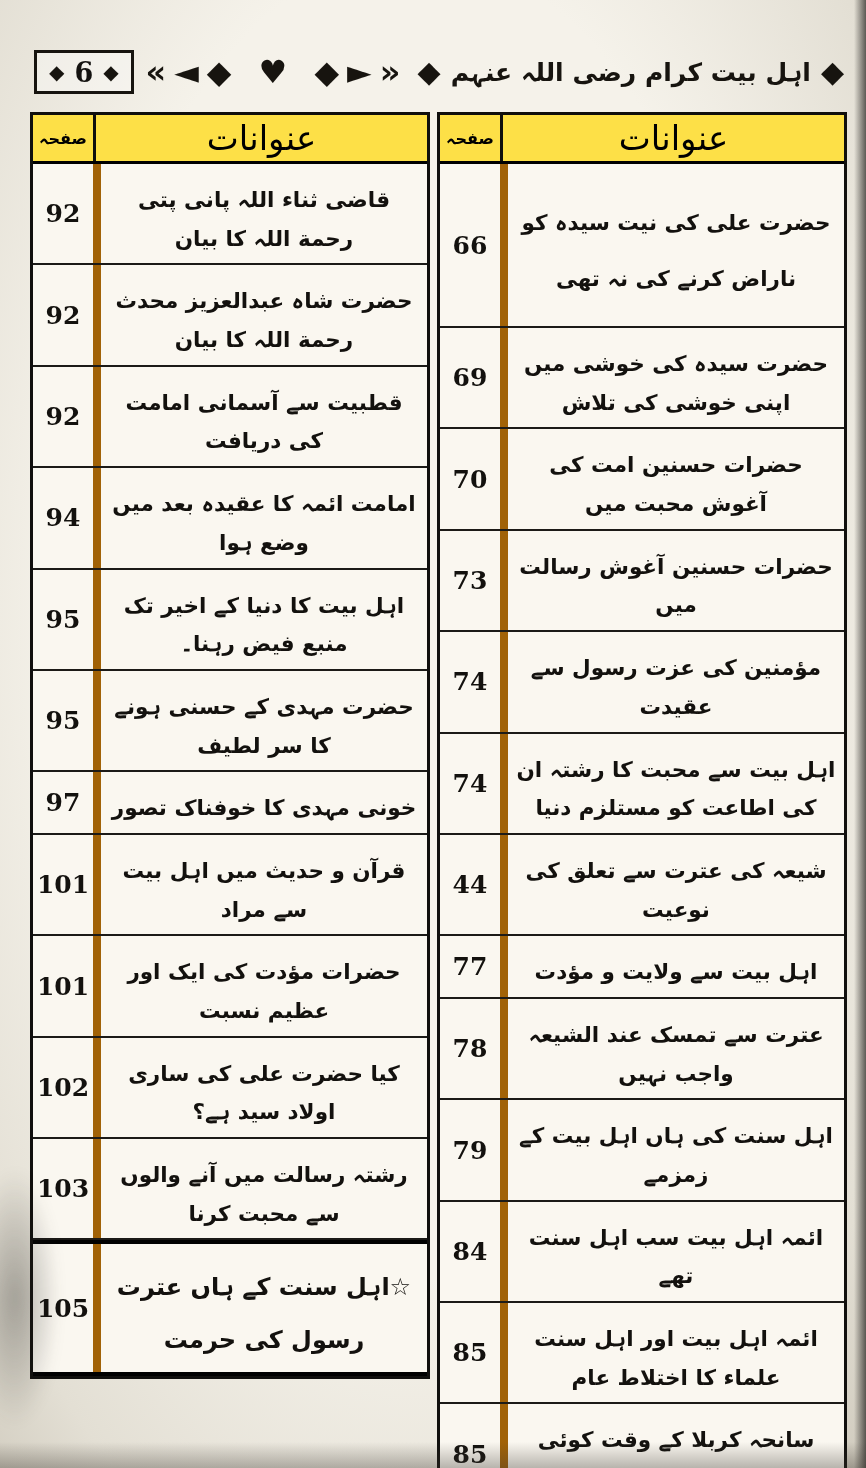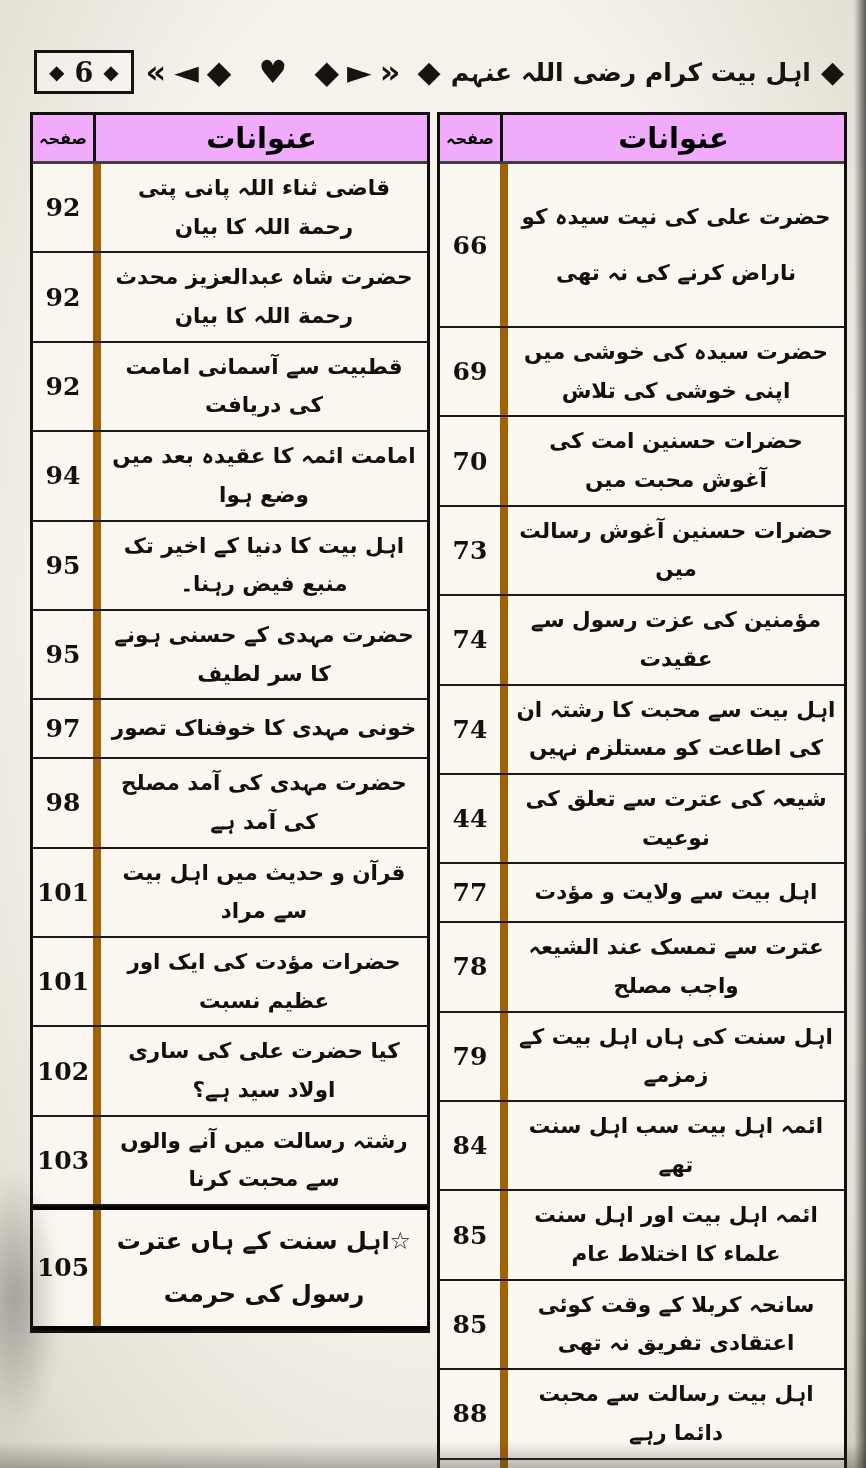--- a/index.html
+++ b/index.html
@@ -37,31 +37,31 @@
   .title-box{
     min-width:290px;display:flex;align-items:center;justify-content:center;gap:10px;
     direction:rtl;font-weight:bold;font-size:25px;color:#17140f;
   }
 
   
   .tables{position:absolute;top:112px;left:30px;right:19px;display:flex;gap:7px;align-items:flex-start;}
   .toc-table{border:3px solid #100f0d;background:#faf7f0;box-sizing:border-box;}
   .toc-table.left-col{width:400px;}
   .toc-table.right-col{width:410px;}
-  .thead{display:flex;border-bottom:3px solid #404040;height:46px;background:#f0abfc;}
+  .thead{display:flex;border-bottom:3px solid #000000;height:46px;background:#fde047;}
   .h-page{width:60px;border-right:3px solid #100f0d;display:flex;align-items:center;justify-content:center;
     font-weight:bold;font-size:16px;direction:rtl;}
   .h-title{flex:1;display:flex;align-items:center;justify-content:center;
-    font-weight:bold;font-size:29px;direction:rtl;}
+    font-weight:normal;font-size:34px;direction:rtl;}
   .trow{display:flex;border-bottom:2px solid #1c1a17;min-height:57px;}
   .trow:last-child{border-bottom:none;}
   .cell-num{width:60px;border-right:8px solid #a16207;display:flex;align-items:center;justify-content:center;
     font-family:"DejaVu Serif",serif;font-weight:bold;font-size:25px;color:#13110e;}
   .cell-title{flex:1;direction:rtl;text-align:center;font-weight:bold;font-size:21.5px;line-height:1.8;
-    padding:5px 8px;display:flex;align-items:center;justify-content:center;color:#13110e;}
+    padding:5px 8px;display:flex;align-items:center;justify-content:center;color:#13110e;margin-top:12px;}
   .right-col .tbody .trow:first-child{min-height:162px;}
   .right-col .tbody .trow:first-child .cell-title{line-height:2.6;}
   .trow.emph{border-top:4px solid #000;border-bottom:4px solid #000;}
   .trow.emph .cell-title{font-size:24px;line-height:2.2;}
 </style>
 </head>
 <body>
 
 <div class="page">
 
@@ -109,24 +109,20 @@
           </div>
           <div class="trow">
             <div class="cell-num">95</div>
             <div class="cell-title">حضرت مہدی کے حسنی ہونے کا سر لطیف</div>
           </div>
           <div class="trow">
             <div class="cell-num">97</div>
             <div class="cell-title">خونی مہدی کا خوفناک تصور</div>
           </div>
           <div class="trow">
-            <div class="cell-num">98</div>
-            <div class="cell-title">حضرت مہدی کی آمد مصلح کی آمد ہے</div>
-          </div>
-          <div class="trow">
             <div class="cell-num">101</div>
             <div class="cell-title">قرآن و حدیث میں اہل بیت سے مراد</div>
           </div>
           <div class="trow">
             <div class="cell-num">101</div>
             <div class="cell-title">حضرات مؤدت کی ایک اور عظیم نسبت</div>
           </div>
           <div class="trow">
             <div class="cell-num">102</div>
             <div class="cell-title">کیا حضرت علی کی ساری اولاد سید ہے؟</div>
@@ -163,33 +159,33 @@
           <div class="trow">
             <div class="cell-num">73</div>
             <div class="cell-title">حضرات حسنین آغوش رسالت میں</div>
           </div>
           <div class="trow">
             <div class="cell-num">74</div>
             <div class="cell-title">مؤمنین کی عزت رسول سے عقیدت</div>
           </div>
           <div class="trow">
             <div class="cell-num">74</div>
-            <div class="cell-title">اہل بیت سے محبت کا رشتہ ان کی اطاعت کو مستلزم نہیں</div>
+            <div class="cell-title">اہل بیت سے محبت کا رشتہ ان کی اطاعت کو مستلزم دنیا</div>
           </div>
           <div class="trow">
             <div class="cell-num">44</div>
             <div class="cell-title">شیعہ کی عترت سے تعلق کی نوعیت</div>
           </div>
           <div class="trow">
             <div class="cell-num">77</div>
             <div class="cell-title">اہل بیت سے ولایت و مؤدت</div>
           </div>
           <div class="trow">
             <div class="cell-num">78</div>
-            <div class="cell-title">عترت سے تمسک عند الشیعہ واجب مصلح</div>
+            <div class="cell-title">عترت سے تمسک عند الشیعہ واجب نہیں</div>
           </div>
           <div class="trow">
             <div class="cell-num">79</div>
             <div class="cell-title">اہل سنت کی ہاں اہل بیت کے زمزمے</div>
           </div>
           <div class="trow">
             <div class="cell-num">84</div>
             <div class="cell-title">ائمہ اہل بیت سب اہل سنت تھے</div>
           </div>
           <div class="trow">

